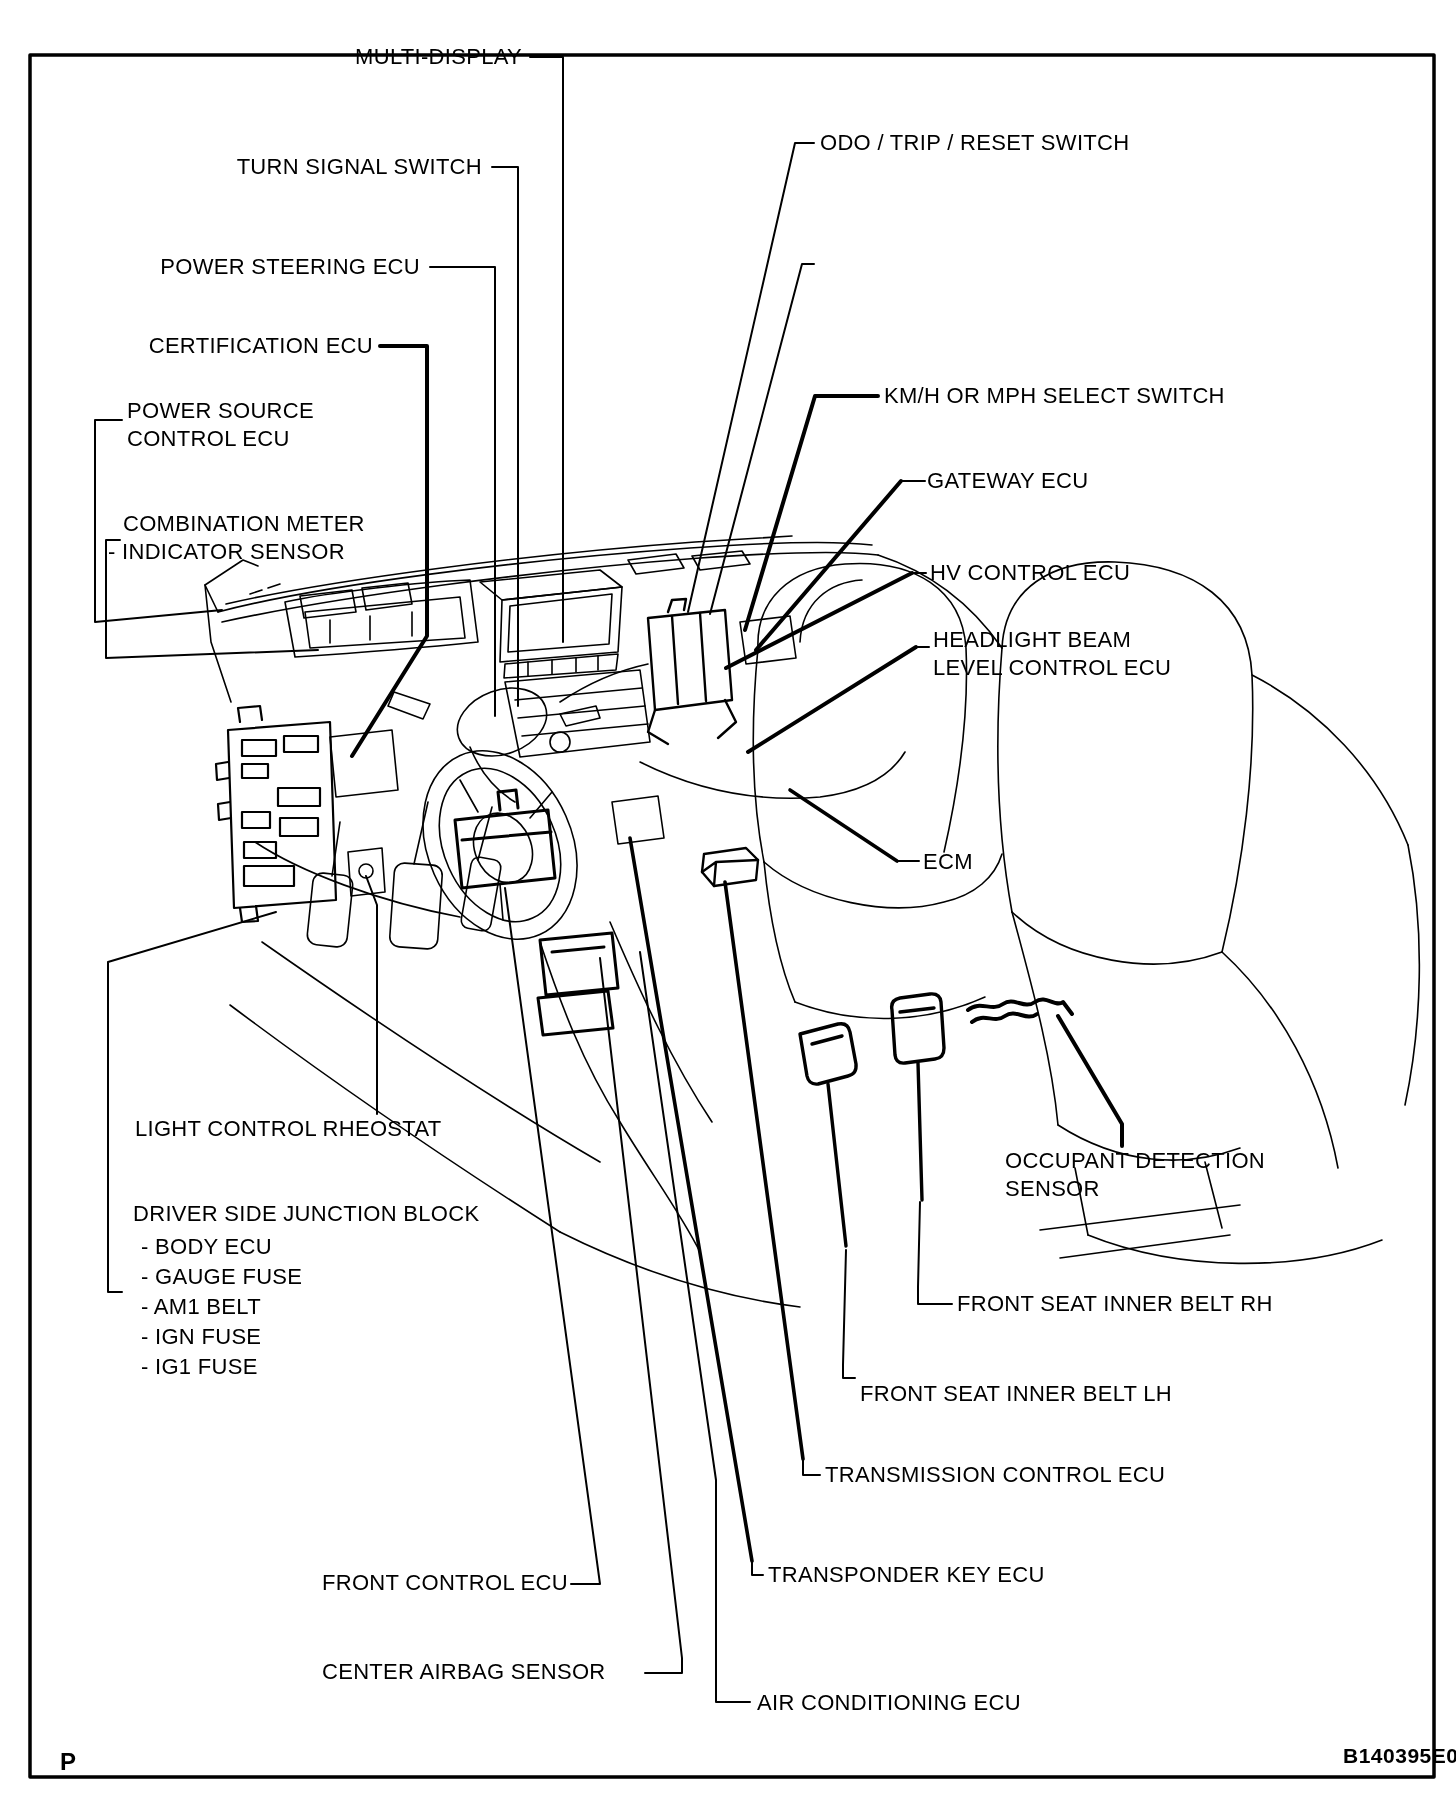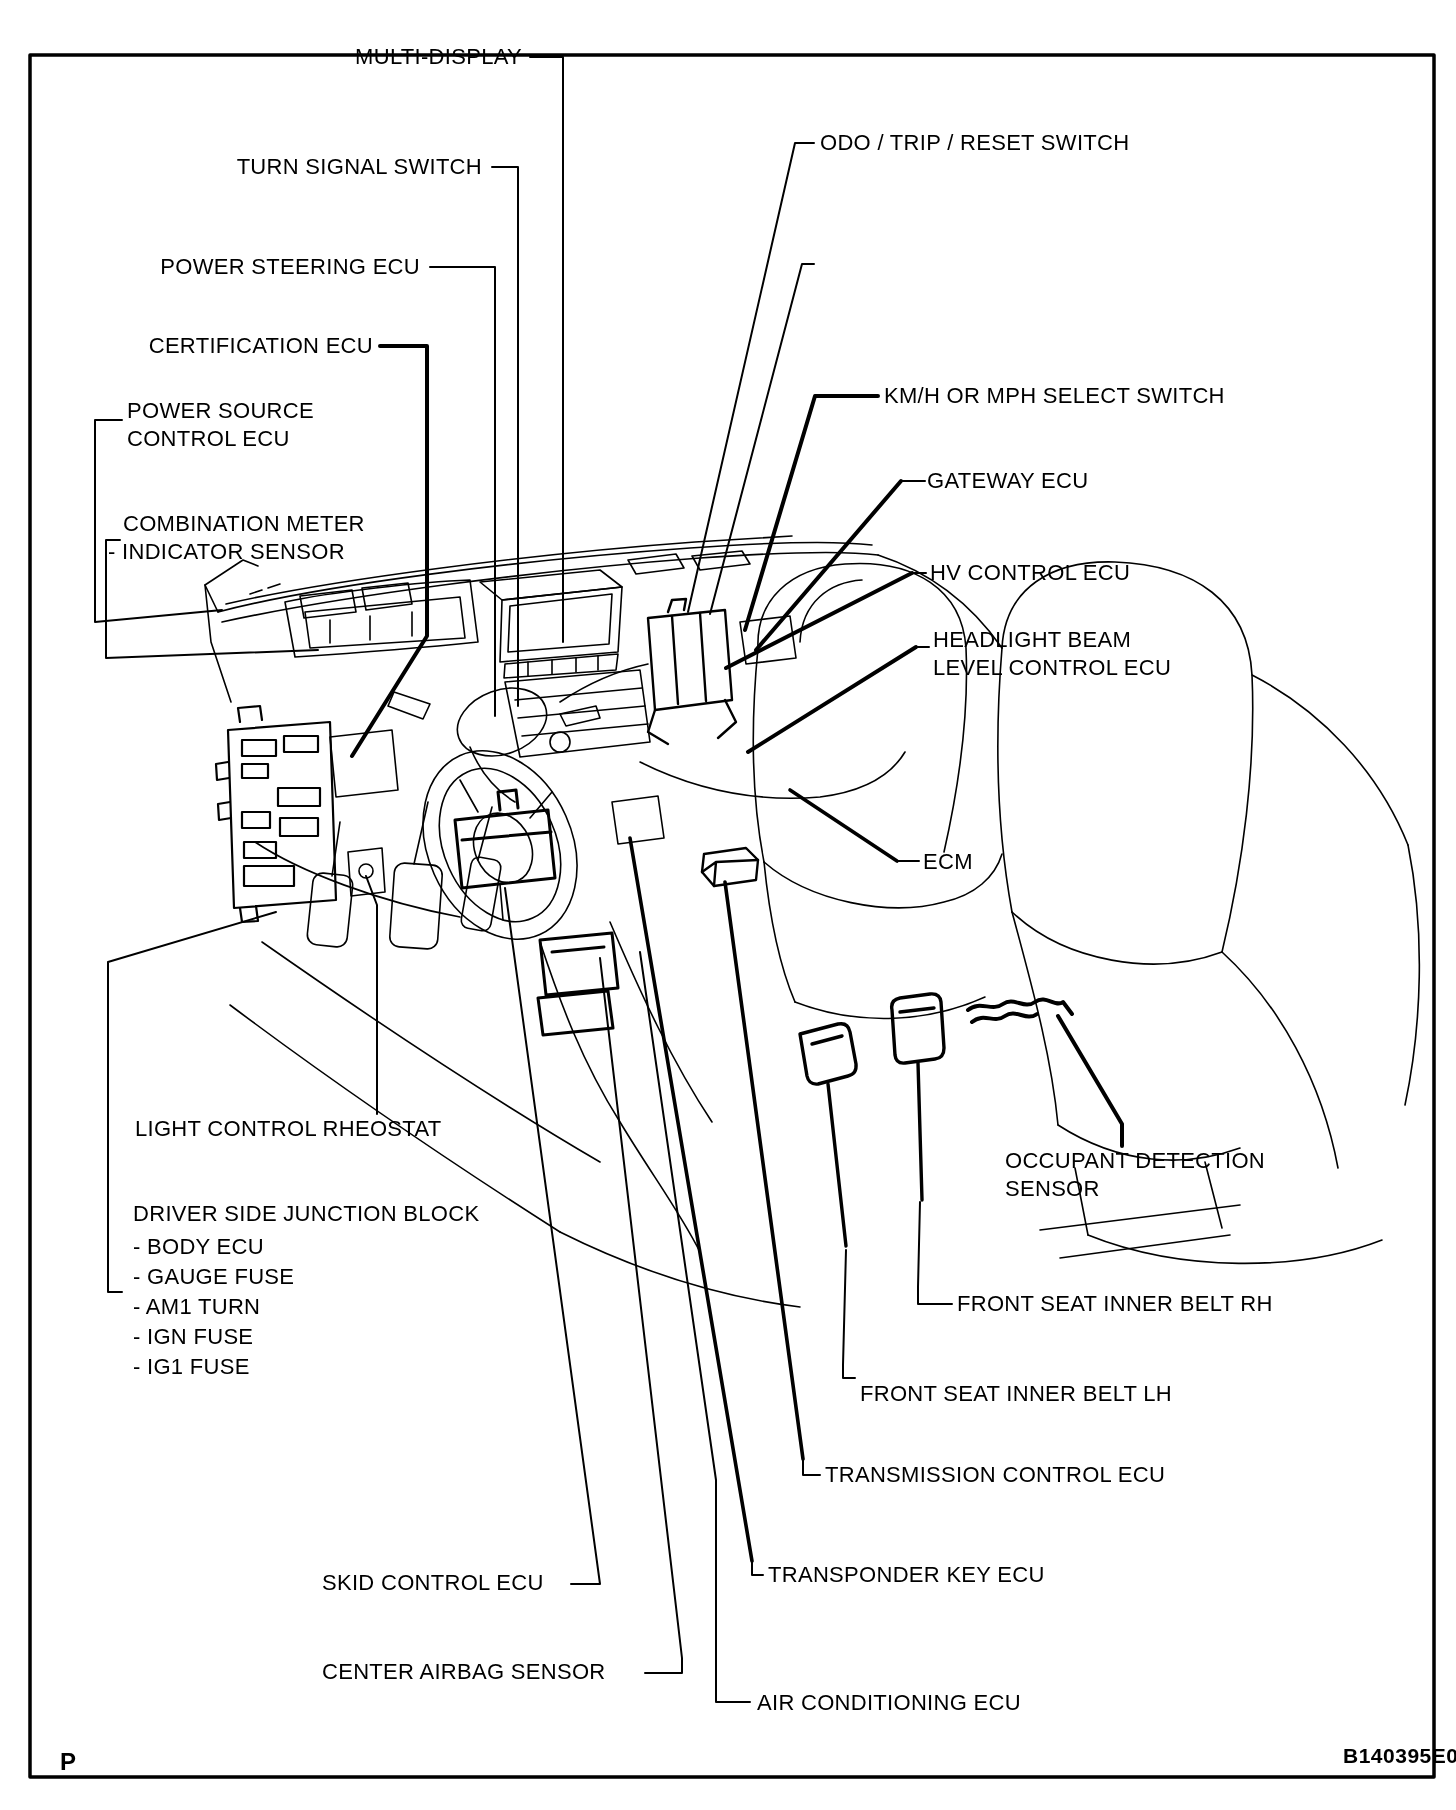--- a/index.html
+++ b/index.html
@@ -16,21 +16,21 @@
   .lbl{
     position:absolute;
     font-size:22px;
     line-height:26px;
     white-space:nowrap;
     letter-spacing:0.3px;
     color:#000;
   }
   .lbl .ln{display:block;line-height:28px;}
   .ra{text-align:right;}
-  .jb-items{margin:4px 0 0 0;padding:0;list-style:none;}
+  .jb-items{margin:4px 0 0 8px;padding:0;list-style:none;}
   .jb-items li{line-height:30px;}
   .indent1{margin-left:15px;}
   .pmark{position:absolute;font-size:24px;font-weight:bold;letter-spacing:1px;}
   .figcode{position:absolute;font-size:21px;font-weight:600;letter-spacing:0.5px;}
 </style>
 </head>
 <body>
 
 <div class="page">
 
@@ -258,35 +258,35 @@
 
   <div class="lbl" style="left:923px;top:849px;">ECM</div>
 
   <div class="lbl" style="left:135px;top:1116px;">LIGHT CONTROL RHEOSTAT</div>
 
   <div class="lbl" style="left:133px;top:1200px;">
     <span class="ln">DRIVER SIDE JUNCTION BLOCK</span>
     <ul class="jb-items">
       <li>- BODY ECU</li>
       <li>- GAUGE FUSE</li>
-      <li>- AM1 TURN</li>
+      <li>- AM1 BELT</li>
       <li>- IGN FUSE</li>
       <li>- IG1 FUSE</li>
     </ul>
   </div>
 
   <div class="lbl" style="left:1005px;top:1147px;">
     <span class="ln">OCCUPANT DETECTION</span>
     <span class="ln">SENSOR</span>
   </div>
 
   <div class="lbl" style="left:957px;top:1291px;">FRONT SEAT INNER BELT RH</div>
   <div class="lbl" style="left:860px;top:1365px;margin-top:16px;">FRONT SEAT INNER BELT LH</div>
   <div class="lbl" style="left:825px;top:1462px;">TRANSMISSION CONTROL ECU</div>
   <div class="lbl" style="left:768px;top:1562px;">TRANSPONDER KEY ECU</div>
-  <div class="lbl" style="left:322px;top:1570px;">SKID CONTROL ECU</div>
+  <div class="lbl" style="left:322px;top:1570px;">FRONT CONTROL ECU</div>
   <div class="lbl" style="left:322px;top:1659px;">CENTER AIRBAG SENSOR</div>
   <div class="lbl" style="left:757px;top:1690px;">AIR CONDITIONING ECU</div>
 
   <div class="pmark" style="left:60px;top:1748px;">P</div>
   <div class="figcode" style="left:1343px;top:1744px;">B140395E01</div>
 
 </div>
 
 </body></html>

